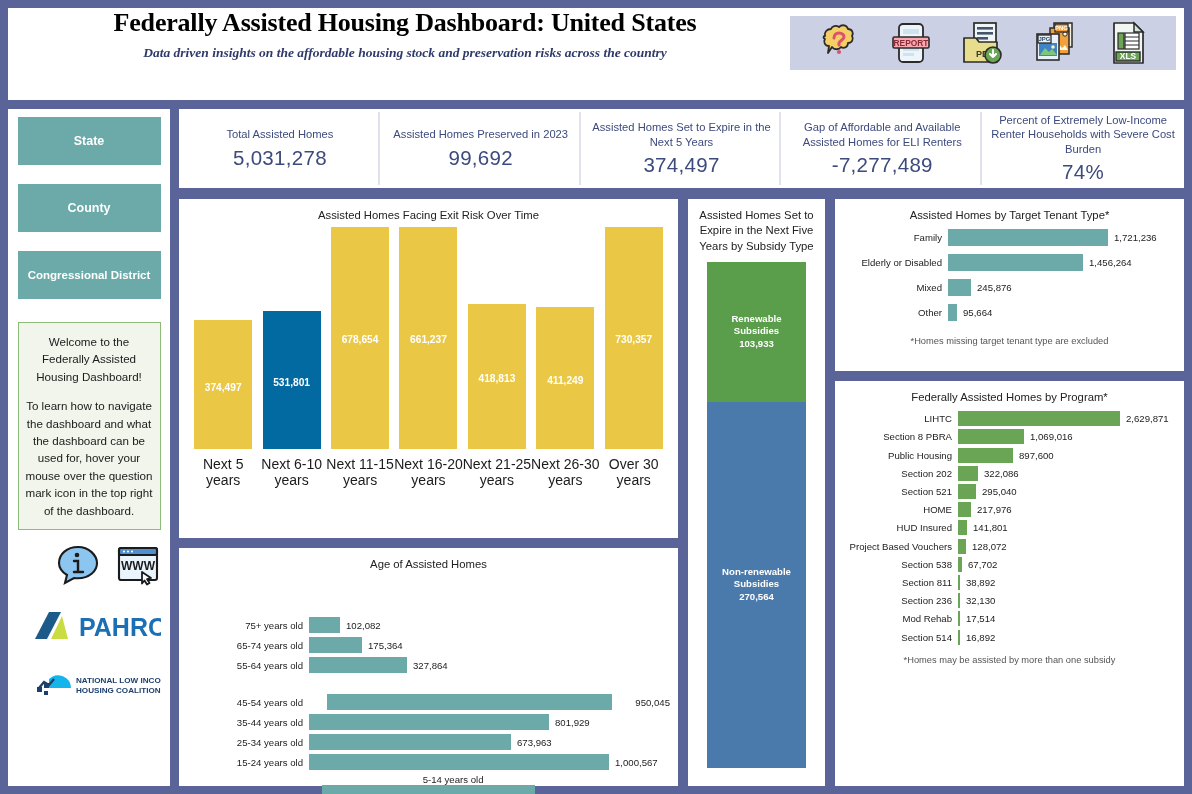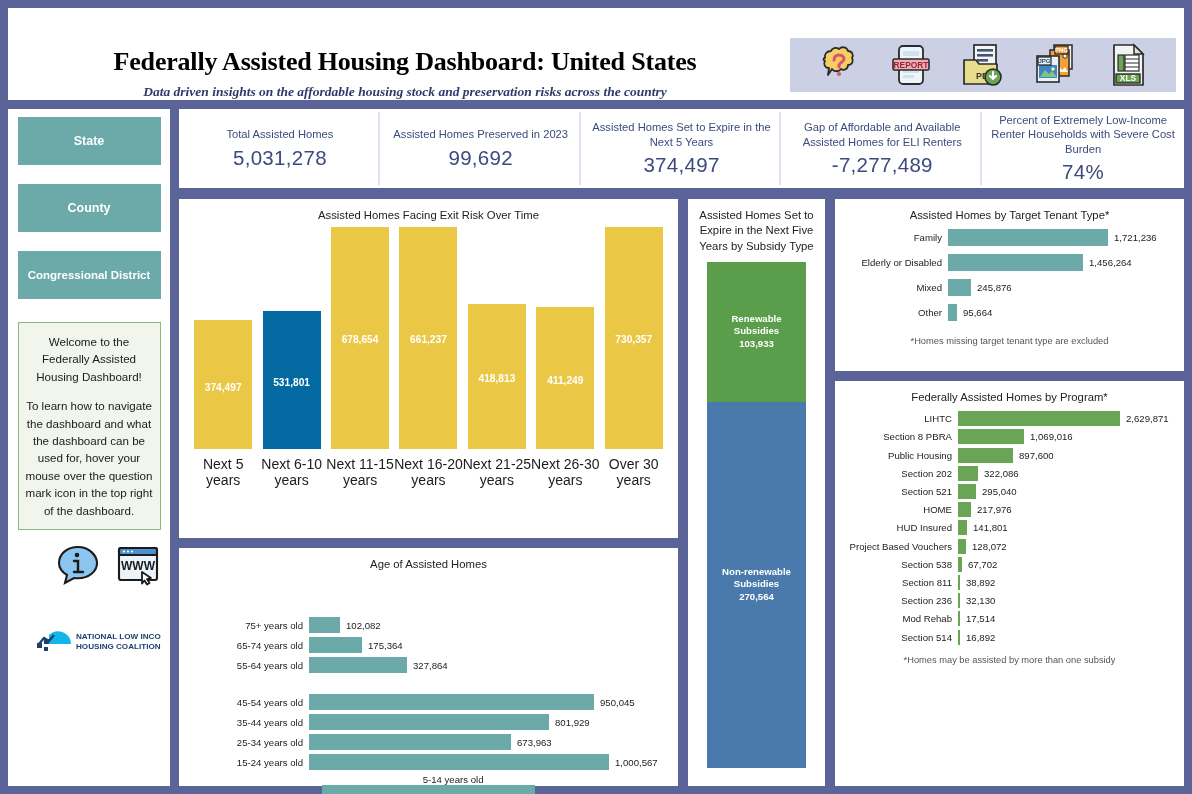--- a/index.html
+++ b/index.html
@@ -7,21 +7,21 @@
     width: 1192px; height: 794px;
     background: #5a6499;
     font-family: "Liberation Sans", sans-serif;
     overflow: hidden;
   }
   .page { position: relative; width: 1192px; height: 794px; background: #5a6499; padding: 5px; }
 
   
   .header {
     position: absolute; left: 5px; top: 5px; width: 1182px; height: 98px;
-    background: #ffffff; border: 3px solid #5a6499; display: flex; align-items: flex-end;
+    background: #ffffff; border: 3px solid #5a6499; display: flex; align-items: flex-start;
   }
   .header-text { flex: 1; display: flex; flex-direction: column; align-items: center; justify-content: center; padding-left: 12px; }
   .dash-title {
     font-family: "Liberation Serif", serif; font-weight: bold; font-size: 26px;
     color: #000000; letter-spacing: -0.2px; white-space: nowrap;
   }
   .dash-sub {
     font-family: "Liberation Serif", serif; font-style: italic; font-weight: bold;
     font-size: 13.5px; color: #2f3a6b; margin-top: 7px; white-space: nowrap;
   }
@@ -198,20 +198,27 @@
             <rect x="4" y="4" width="38" height="7" rx="2" fill="#4e8fd0" stroke="#1b1b1b" stroke-width="2.1"></rect>
             <circle cx="9" cy="7.5" r="1.1" fill="#fff"></circle>
               <circle cx="13" cy="7.5" r="1.1" fill="#fff"></circle>
               <circle cx="17" cy="7.5" r="1.1" fill="#fff"></circle>
             <text x="23" y="26" font-family="'Liberation Sans',sans-serif" font-size="12" font-weight="bold" fill="#1b1b1b" text-anchor="middle">WWW</text>
             <path d="M27 28l9 6-4 1 2.5 4-2.5 1.5-2.5-4-2.5 3z" fill="#fff" stroke="#1b1b1b" stroke-width="1.8" stroke-linejoin="round"></path>
           </svg>
         </span>
       </div>
 
+      <span>
+        <svg width="132" height="40" viewBox="0 0 132 40">
+          <path d="M6 33L20 6h12L18 33z" fill="#1c5a8a"></path>
+          <path d="M22 33L33 10l6 23z" fill="#c9dd43"></path>
+          <text x="50" y="30" font-family="'Liberation Sans',sans-serif" font-size="25" font-weight="bold" fill="#1a6fb5">PAHRC</text>
+        </svg>
+      </span>
 
       <span style="margin-top:8px;">
         <svg width="132" height="42" viewBox="0 0 132 42">
           <path d="M20 21a13 13 0 0 1 22 9H20z" fill="#13b5ea"></path>
           <path d="M10 30l5-6 5 3 5-6" fill="none" stroke="#1c3f6e" stroke-width="2.4"></path>
           <rect x="8" y="29" width="5" height="5" fill="#1c3f6e"></rect>
           <rect x="15" y="25" width="5" height="5" fill="#1c3f6e"></rect>
           <rect x="15" y="33" width="4" height="4" fill="#1c3f6e"></rect>
           <text x="47" y="25" font-family="'Liberation Sans',sans-serif" font-size="8.1" font-weight="bold" fill="#1c3f6e">NATIONAL LOW INCOME</text>
           <text x="47" y="35" font-family="'Liberation Sans',sans-serif" font-size="8.1" font-weight="bold" fill="#1c3f6e">HOUSING COALITION</text>
@@ -302,21 +309,21 @@
         <div class="hrow" style="margin-bottom: 4px;">
           <div class="hlabel" style="width: 122px;">65-74 years old</div>
           <div class="hbar" style="width: 53px; height: 16px; background: rgb(107, 170, 168);"></div>
           <div class="hval">175,364</div>
         </div>
         <div class="hrow" style="margin-bottom: 21px;">
           <div class="hlabel" style="width: 122px;">55-64 years old</div>
           <div class="hbar" style="width: 98px; height: 16px; background: rgb(107, 170, 168);"></div>
           <div class="hval">327,864</div>
         </div>
-        <div class="hrow" style="margin-bottom: 4px;">
+        <div class="hrow" style="margin-bottom: 4px; justify-content: space-between;">
           <div class="hlabel" style="width: 122px;">45-54 years old</div>
           <div class="hbar" style="width: 285px; height: 16px; background: rgb(107, 170, 168);"></div>
           <div class="hval">950,045</div>
         </div>
         <div class="hrow" style="margin-bottom: 4px;">
           <div class="hlabel" style="width: 122px;">35-44 years old</div>
           <div class="hbar" style="width: 240px; height: 16px; background: rgb(107, 170, 168);"></div>
           <div class="hval">801,929</div>
         </div>
         <div class="hrow" style="margin-bottom: 4px;">

